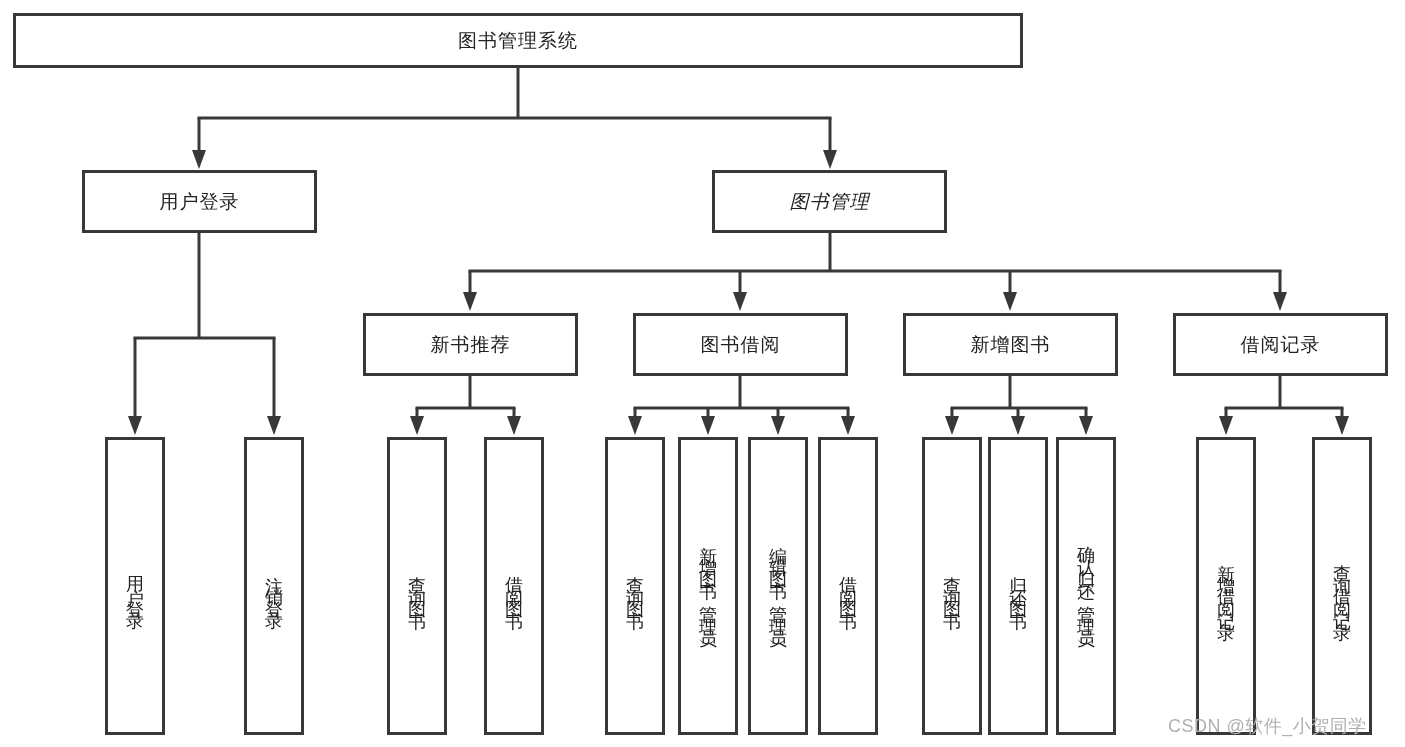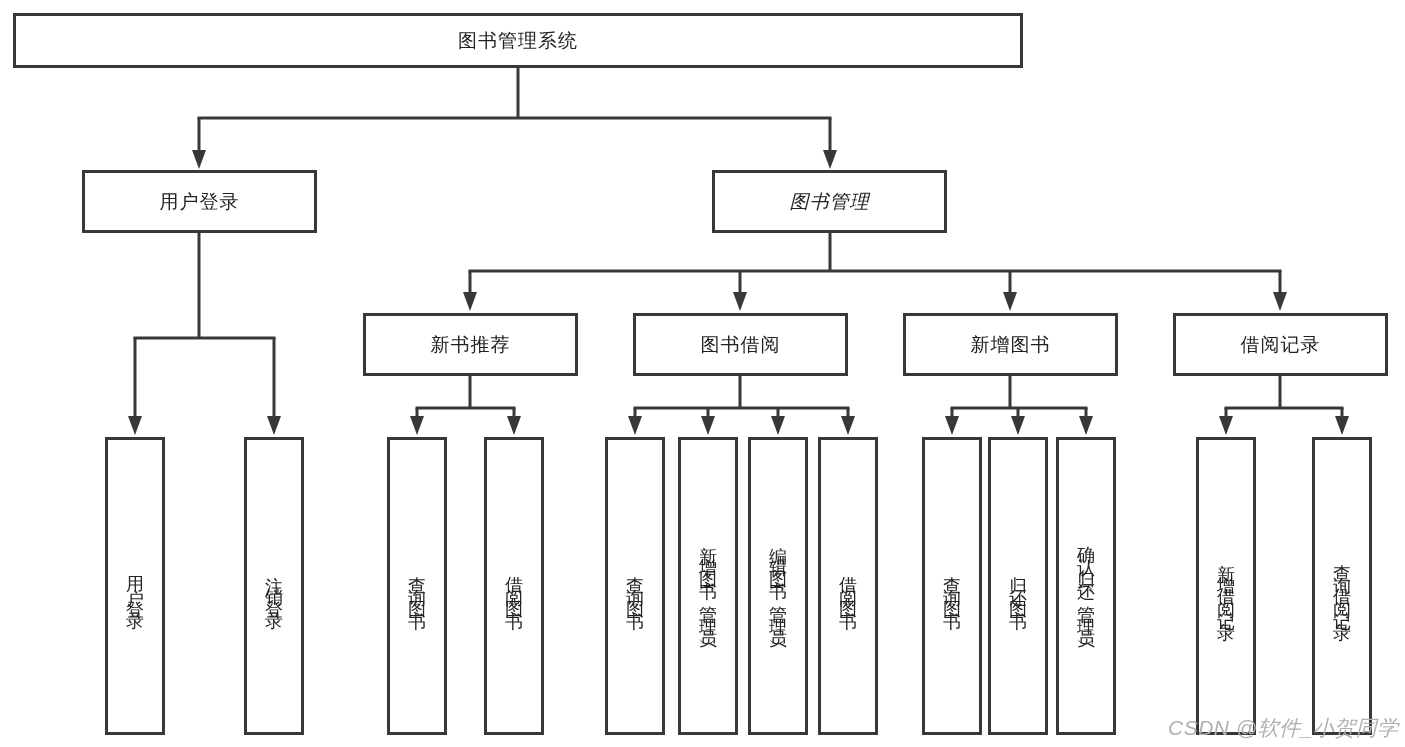--- a/index.html
+++ b/index.html
@@ -39,25 +39,24 @@
     text-orientation:mixed;
     letter-spacing:12px;
     font-size:18px;
     white-space:normal;
     line-height:1;
   }
   #watermark{
     position:absolute;
     z-index:3;
     left:1168px;top:714px;
-    font-size:21px;
+    font-size:18px;
     color:var(--wm);
     letter-spacing:0.5px;
     white-space:nowrap;
-    font-style:italic;
   }
 </style>
 </head>
 <body>
 
 <div id="canvas">
 
   <svg id="wires" width="1405" height="747" viewBox="0 0 1405 747">
 
     <g>

